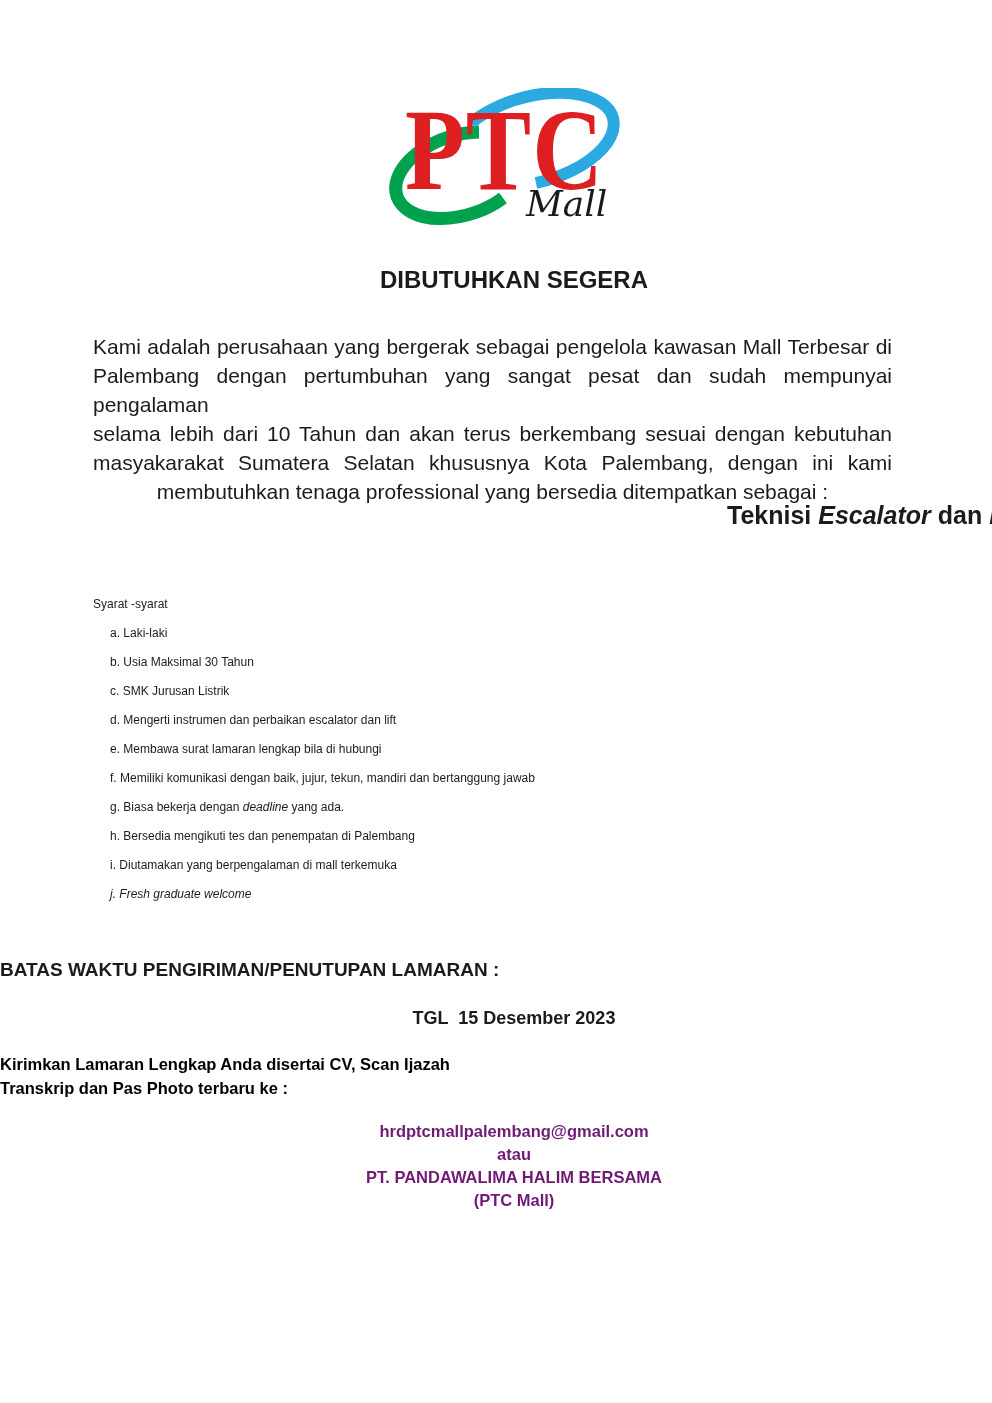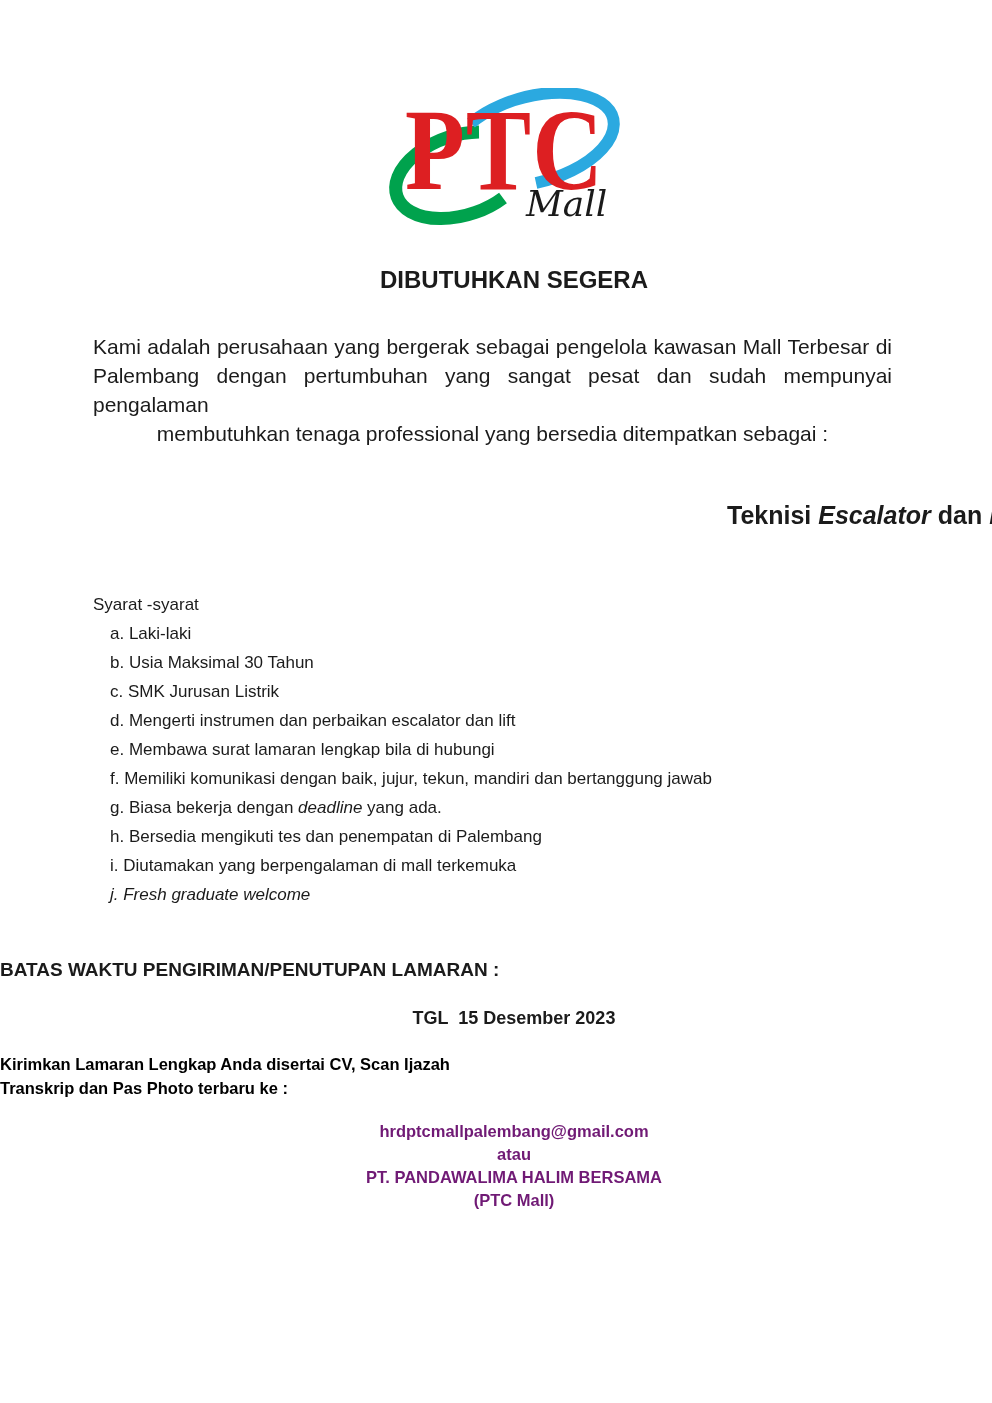--- a/index.html
+++ b/index.html
@@ -35,21 +35,21 @@
   
   .job-title {
     position: absolute; top: 501px; left: 0; width: 100%;
     text-align: right; font-size: 25px; font-weight: bold;
   }
   .it { font-style: italic; }
 
   
   .requirements {
     position: absolute; top: 590px; left: 93px; width: 800px;
-    font-size: 17px; line-height: 29px;
+    font-size: 12px; line-height: 29px;
   }
   .req-item { padding-left: 17px; }
 
   
   .deadline-heading {
     position: absolute; top: 959px; left: 0; width: 100%;
     font-size: 19px; font-weight: bold;
   }
   .deadline-date {
     position: absolute; top: 1008px; left: 0; width: 100%;
@@ -81,20 +81,22 @@
       </g>
       <text x="165" y="128" font-family="DejaVu Serif, serif" font-style="italic" font-size="36" fill="#1a1a1a">Mall</text>
     </svg>
   </div>
 
   <div class="main-heading">DIBUTUHKAN SEGERA</div>
 
   <div class="intro">
     <div class="jline">Kami adalah perusahaan yang bergerak sebagai pengelola kawasan Mall Terbesar di</div>
     <div class="jline">Palembang dengan pertumbuhan yang sangat pesat dan sudah mempunyai pengalaman</div>
+    <div class="jline">selama lebih dari 10 Tahun dan akan terus berkembang sesuai dengan kebutuhan</div>
+    <div class="jline">masyakarakat Sumatera Selatan khususnya Kota Palembang, dengan ini kami</div>
     <div class="lastline">membutuhkan tenaga professional yang bersedia ditempatkan sebagai :</div>
   </div>
 
   <div class="job-title">
     <span>Teknisi </span><span class="it">Escalator</span><span> dan </span><span class="it">Lift</span>
   </div>
 
   <div class="requirements">
     <div class="req-heading">Syarat -syarat</div>
     <div class="req-item"><span>a. Laki-laki</span><span class="it"></span><span></span></div>

